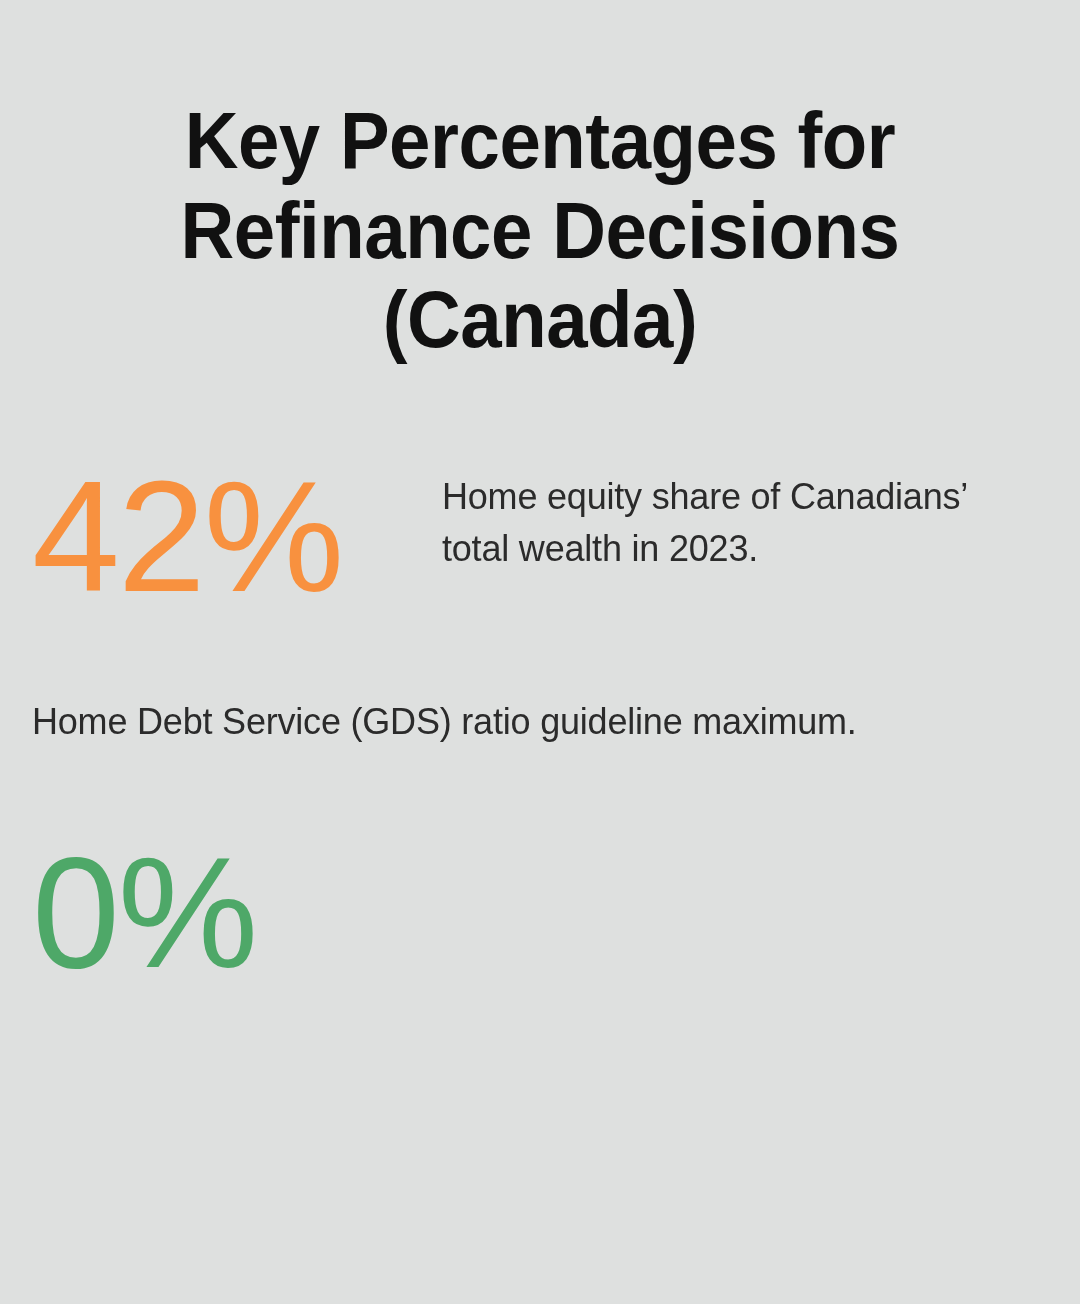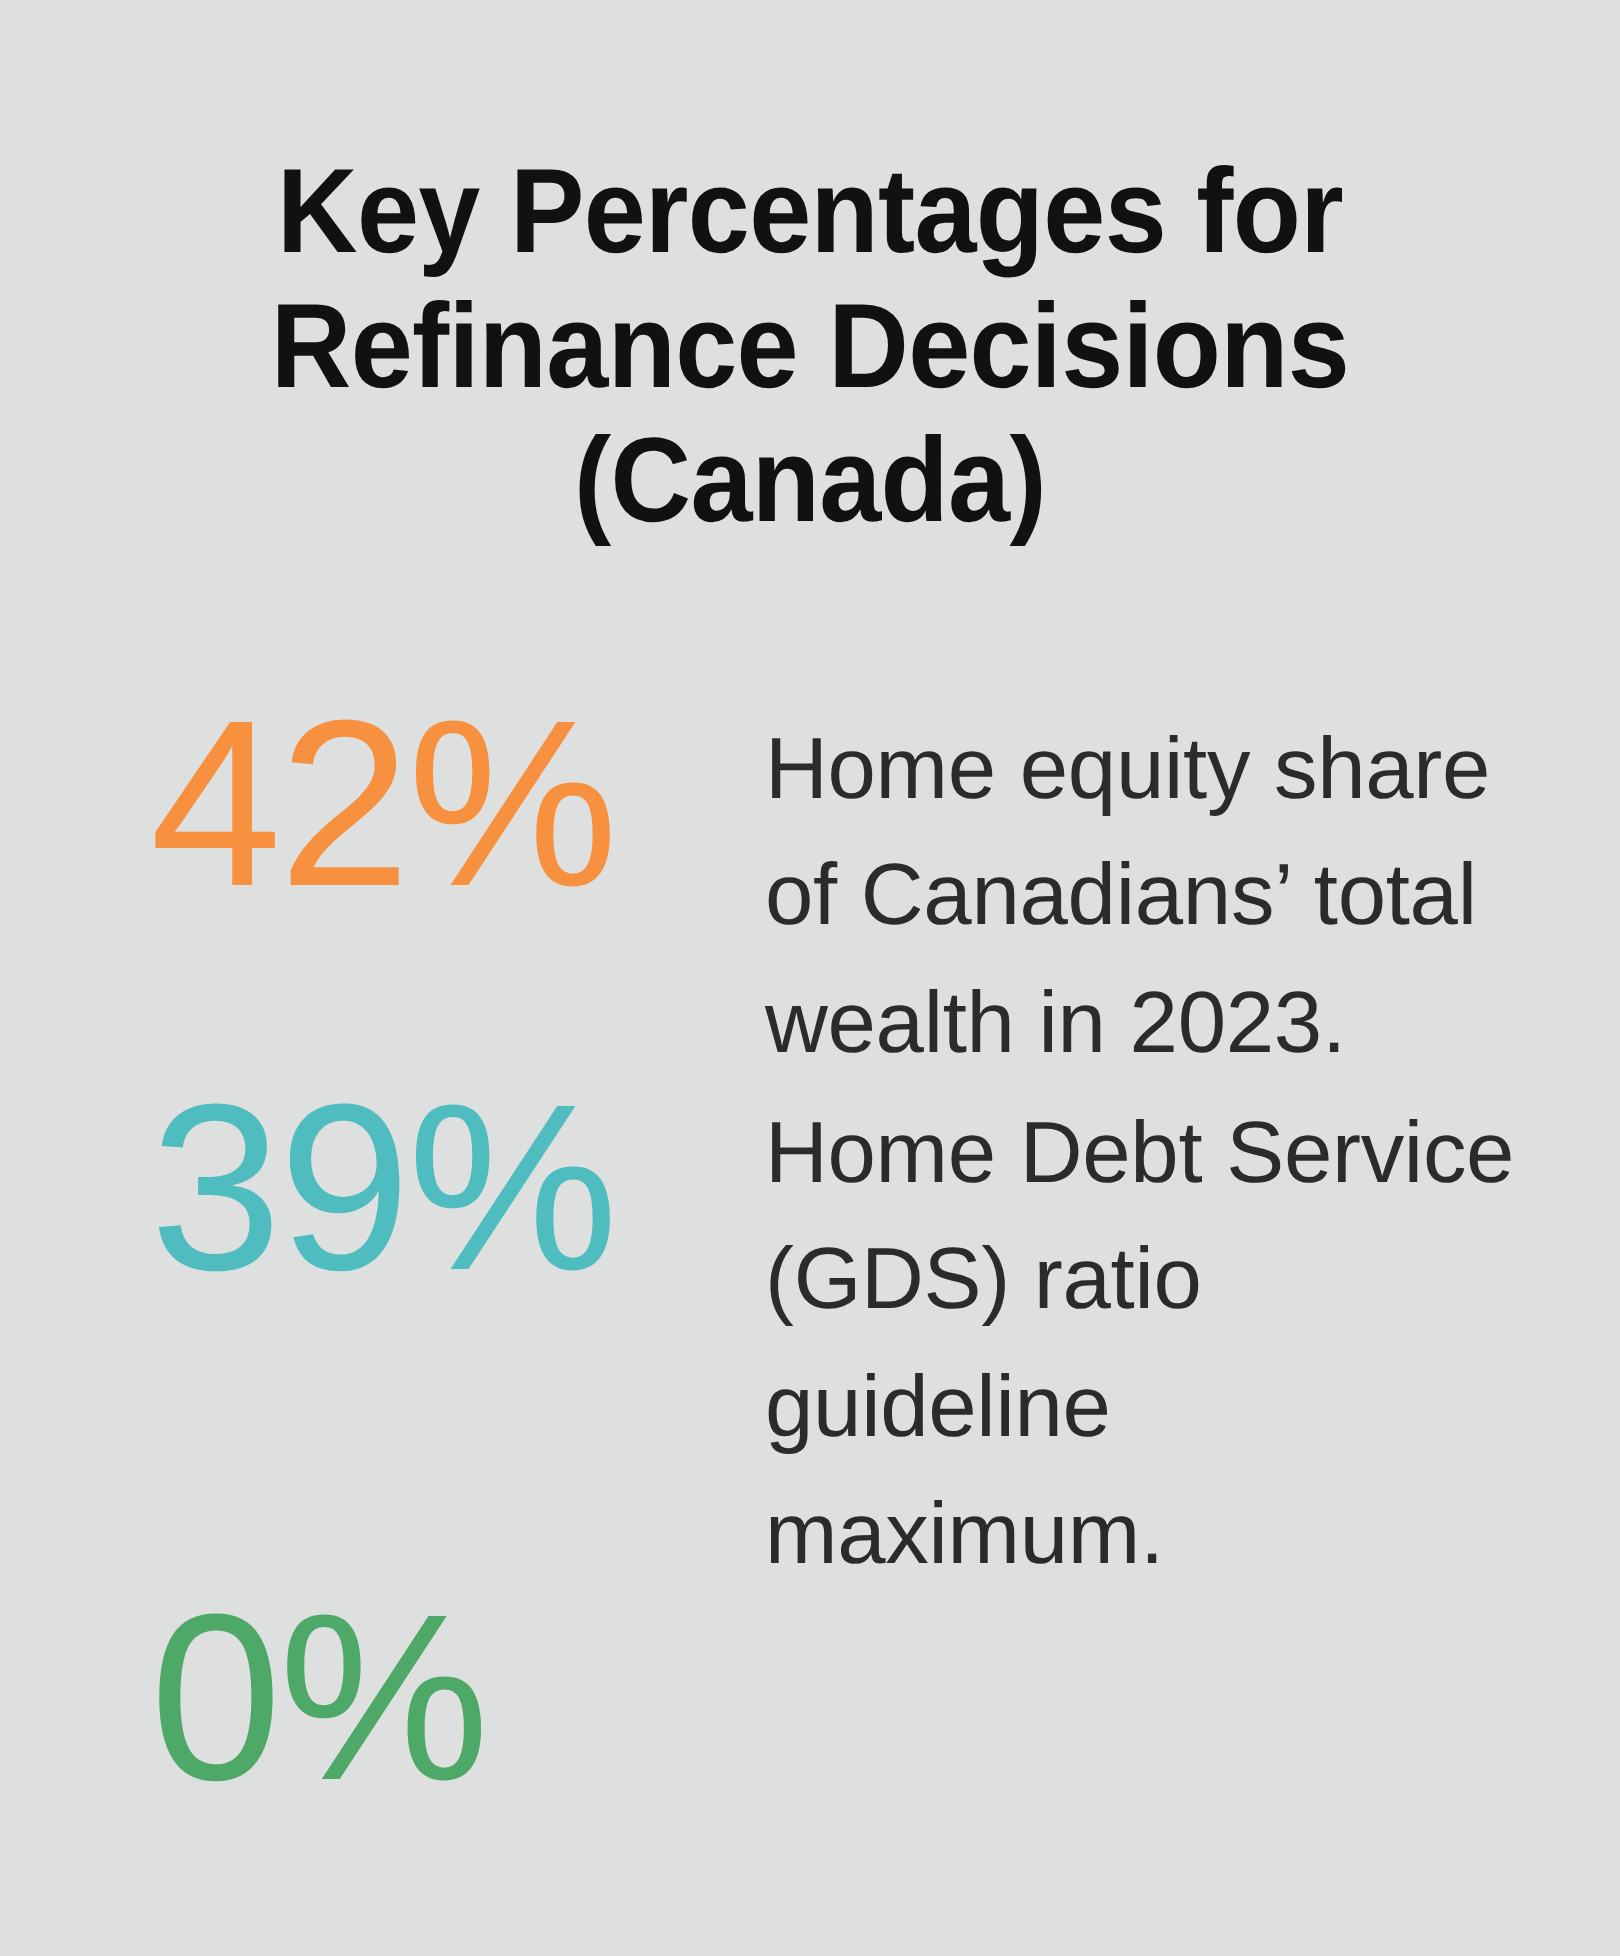--- a/index.html
+++ b/index.html
@@ -37,23 +37,24 @@
     line-height: 1.12;
     letter-spacing: -0.5px;
     color: #111111;
     font-stretch: condensed;
     transform: scaleX(0.93);
     transform-origin: center top;
   }
 
   .stats-block {
     margin-top: 104px;
-    padding: 0 60px 0 100px;
+    padding: 0 60px 0 32px;
     display: flex;
     flex-direction: column;
+    gap: 96px;
   }
 
   .stat-row {
     display: flex;
     align-items: flex-start;
     gap: 0;
   }
 
   .stat-value {
     flex: 0 0 410px;
@@ -63,21 +64,21 @@
     line-height: 0.78;
     letter-spacing: -2px;
     padding-top: 6px;
     white-space: nowrap;
   }
 
   .stat-desc {
     flex: 1 1 auto;
     font-family: "Liberation Sans", sans-serif;
     font-weight: 300;
-    font-size: 58px;
+    font-size: 36px;
     line-height: 1.46;
     color: #2b2b2b;
     letter-spacing: -0.2px;
     padding-top: 2px;
   }
 </style>
 </head>
 <body style="background: rgb(222, 224, 223);">
 
 <div class="infographic">
@@ -87,21 +88,20 @@
   </div>
 
   <div class="stats-block">
 
     <div class="stat-row">
       <div class="stat-value" style="color: rgb(248, 145, 63);">42%</div>
       <div class="stat-desc">Home equity share of Canadians’ total wealth in 2023.</div>
     </div>
 
     <div class="stat-row">
-      <div class="stat-value" style="color: rgb(79, 188, 191);">39%</div>
       <div class="stat-desc">Home Debt Service (GDS) ratio guideline maximum.</div>
     </div>
 
     <div class="stat-row">
       <div class="stat-value" style="color: rgb(78, 168, 104);">0%</div>
     </div>
 
   </div>
 
 </div>

